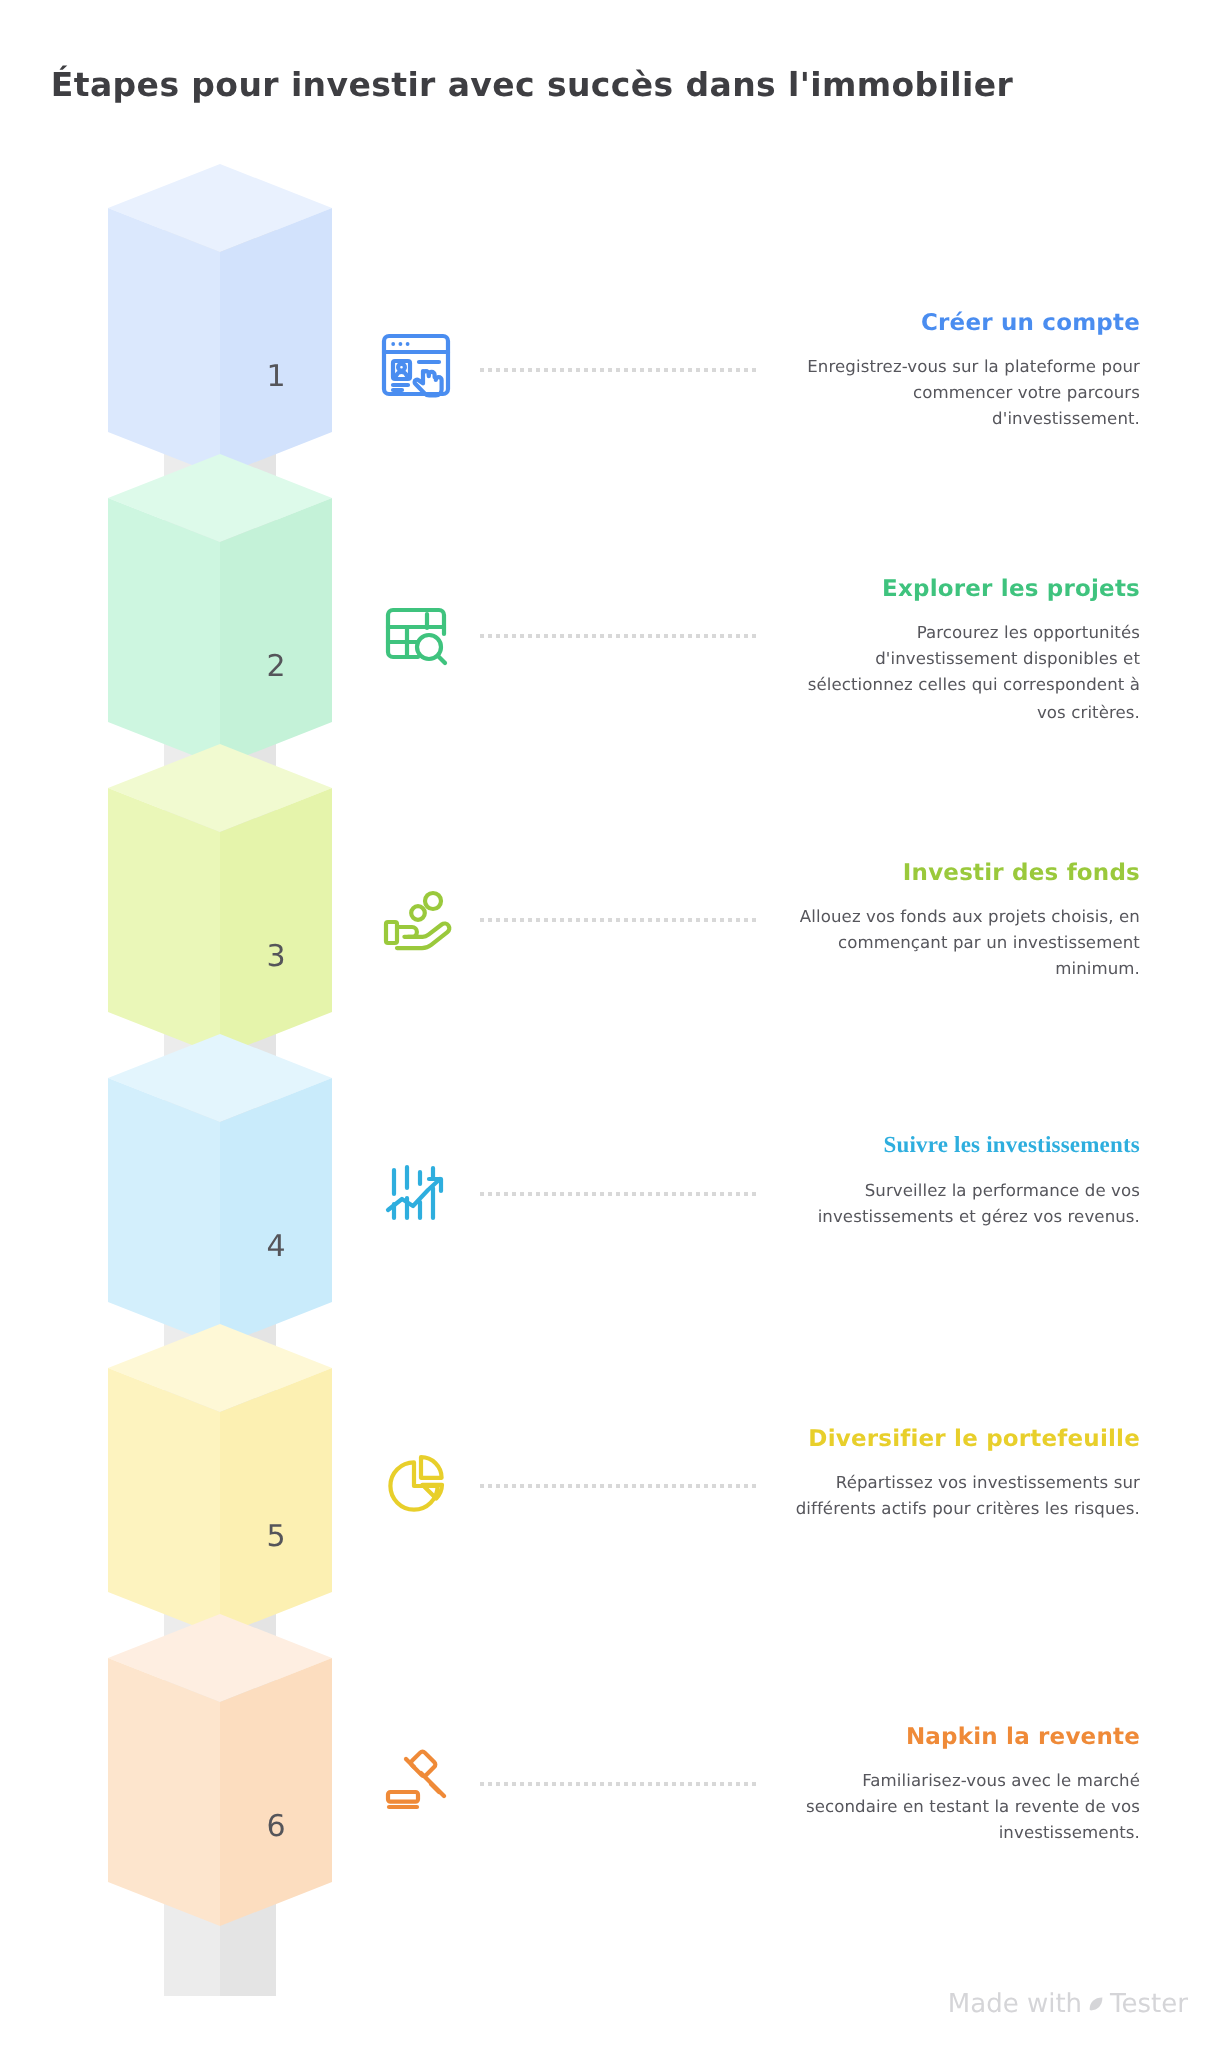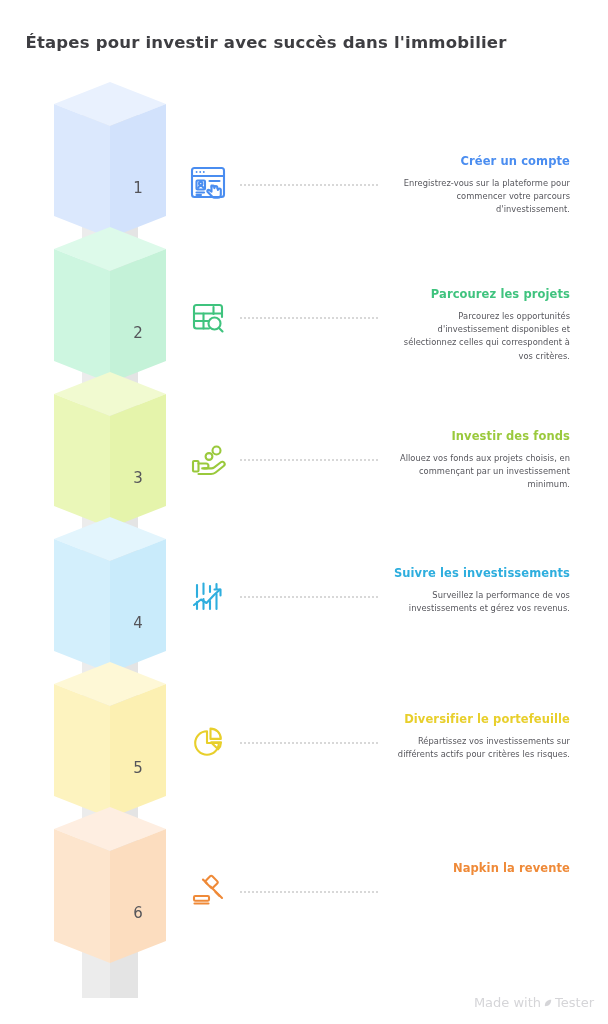--- a/index.html
+++ b/index.html
@@ -187,21 +187,21 @@
       <line x1="10" y1="20.5" x2="38" y2="20.5"></line>
       <line x1="10" y1="28" x2="25" y2="28"></line>
       <line x1="19.5" y1="20.5" x2="19.5" y2="35.5"></line>
       <line x1="29.5" y1="14" x2="29.5" y2="21"></line>
       <circle cx="30.5" cy="30.5" r="6"></circle>
       <line x1="35" y1="35" x2="38.5" y2="38.5"></line>
     </svg>
   </div>
   <div class="connector"></div>
   <div class="step-text">
-    <p class="step-title" style="color:#3fc37e;">Parcourez les projets</p>
+    <p class="step-title" style="color:#3fc37e;">Explorer les projets</p>
     <p class="step-desc">Parcourez les opportunités d'investissement disponibles et sélectionnez celles qui correspondent à vos critères.</p>
   </div>
 </div>
 
 <div class="step-row" style="top:435px;">
   <div class="step-icon">
     <svg viewBox="0 0 48 48" width="48" height="48" fill="none" stroke="#9ac93c" stroke-width="2.1" stroke-linecap="round" stroke-linejoin="round">
       <circle cx="32.5" cy="15.5" r="4"></circle>
       <circle cx="25" cy="21.5" r="3.4"></circle>
       <rect x="9" y="26" width="5.5" height="10.5" rx="1"></rect>
@@ -226,21 +226,21 @@
       <line x1="13" y1="30" x2="13" y2="37"></line>
       <line x1="19.5" y1="27" x2="19.5" y2="37"></line>
       <line x1="26" y1="29" x2="26" y2="37"></line>
       <line x1="32.5" y1="22" x2="32.5" y2="37"></line>
       <polyline points="10,33 17,27.5 22.5,31 30,23 36,17.5"></polyline>
       <polyline points="30.5,17.5 36.5,17.5 36.5,23.5"></polyline>
     </svg>
   </div>
   <div class="connector"></div>
   <div class="step-text">
-    <p class="step-title" style="color:#2eaede;">Suivre les investissements</p>
+    <p class="step-title" style="color:#2eaede;font-family:Liberation Serif, serif;">Suivre les investissements</p>
     <p class="step-desc">Surveillez la performance de vos investissements et gérez vos revenus.</p>
   </div>
 </div>
 
 <div class="step-row" style="top:718px;">
   <div class="step-icon">
     <svg viewBox="0 0 48 48" width="48" height="48" fill="none" stroke="#e8cf2b" stroke-width="2.1" stroke-linecap="round" stroke-linejoin="round">
       <path d="M23 13.2A11.8 11.8 0 1 0 34.8 25H23z"></path>
       <path d="M26.5 10.6v10.3h10.3A10.3 10.3 0 0 0 26.5 10.6z"></path>
       <path d="M37 24.4H27.2l6.9 6.9a10.3 10.3 0 0 0 2.9-6.9z"></path>
@@ -260,20 +260,21 @@
       <line x1="26.5" y1="19.5" x2="38" y2="31"></line>
       <line x1="19" y1="12.5" x2="23" y2="16.5"></line>
       <line x1="31.5" y1="25" x2="35.5" y2="29"></line>
       <rect x="10" y="29" width="15" height="4.8" rx="1.2"></rect>
       <line x1="10.5" y1="36.5" x2="24.5" y2="36.5"></line>
     </svg>
   </div>
   <div class="connector"></div>
   <div class="step-text">
     <p class="step-title" style="color:#ef8a38;">Napkin la revente</p>
+    <p class="step-desc">Familiarisez-vous avec le marché secondaire en testant la revente de vos investissements.</p>
   </div>
 </div>
 
 <div id="watermark">
   <span>Made with</span>
   <span>
     <svg width="8" height="8" viewBox="0 0 10 10" fill="#d5d5d8">
         <path d="M1 8.5 C1 4 4 1 9 1 C9 6 6 9 1.8 9 Z"></path>
       </svg>
   </span>

